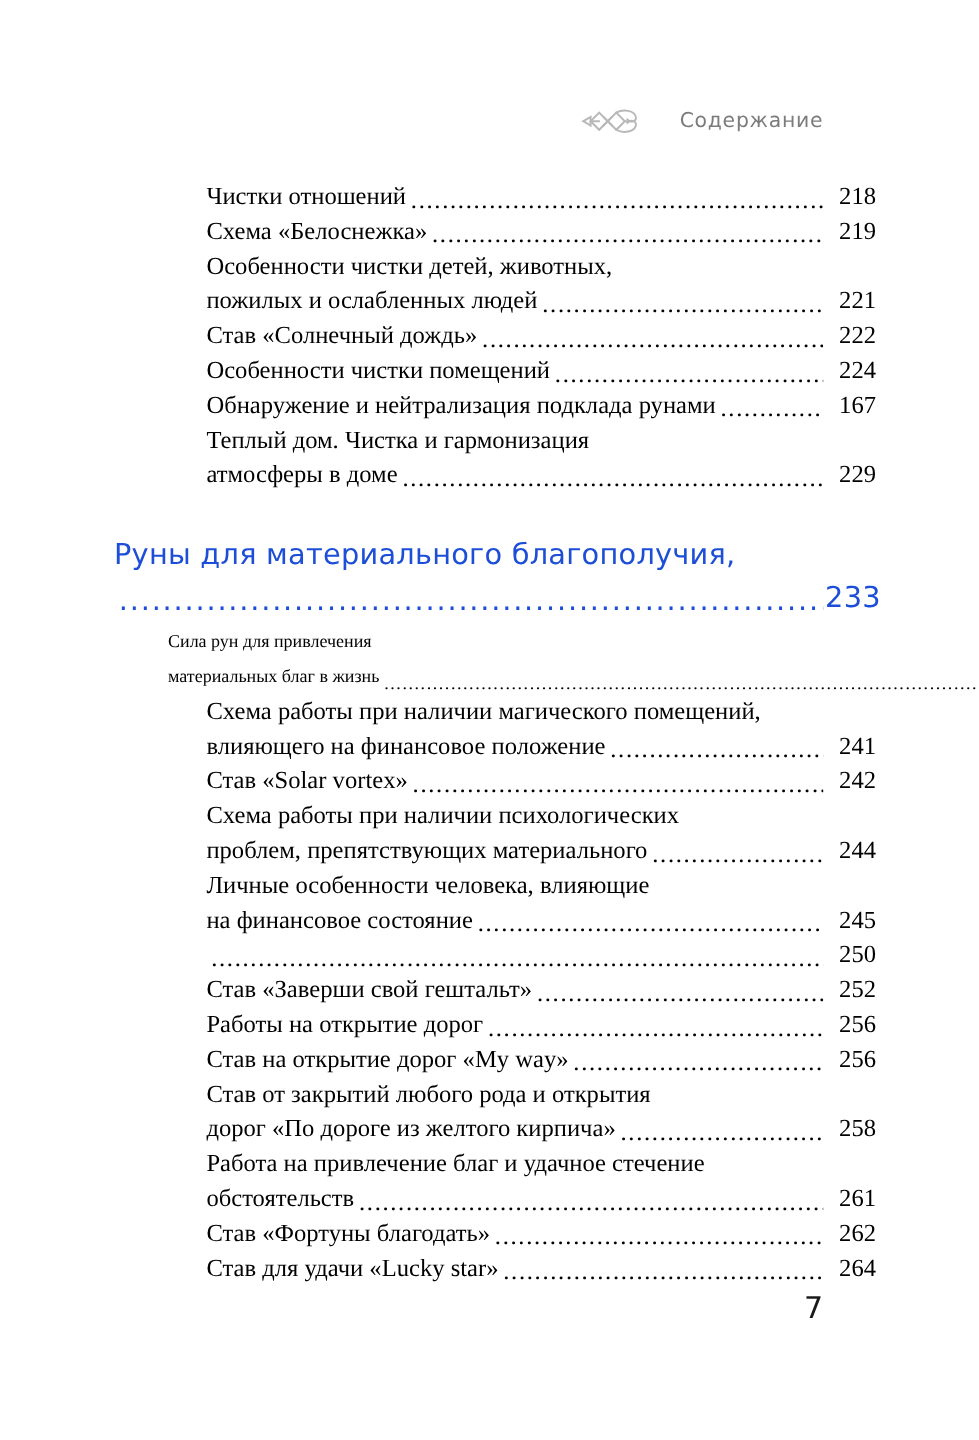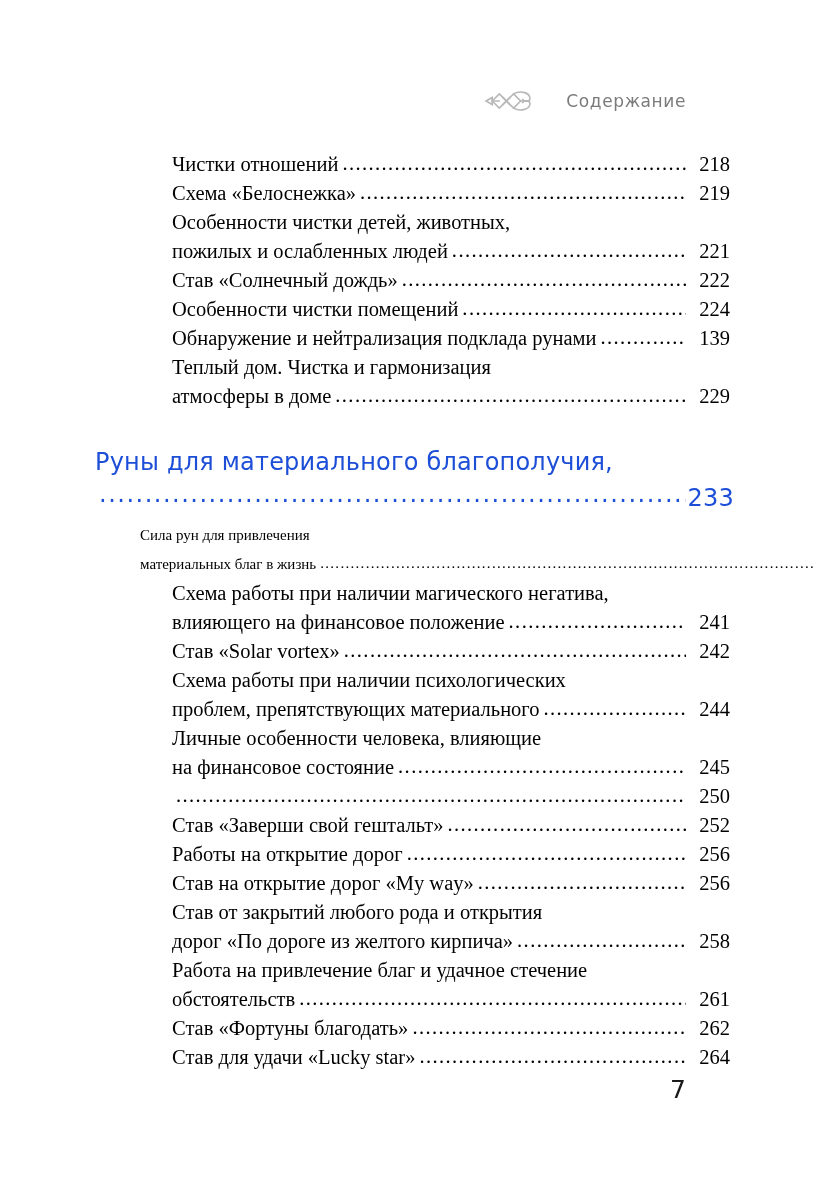--- a/index.html
+++ b/index.html
@@ -46,21 +46,21 @@
   .toc {
     position: absolute;
     top: 150px;
     left: 0;
     width: 816px;
   }
 
   
   .line {
     display: flex;
-    align-items: center;
+    align-items: flex-end;
     width: 100%;
     box-sizing: border-box;
     white-space: nowrap;
   }
 
   
   .entry .line {
     padding-left: 172px;
     padding-right: 130px;
     font-size: 20.5px;
@@ -214,21 +214,21 @@
       <div class="line has-num">
         <span class="txt">Особенности чистки помещений</span>
         <span class="leader gap"></span>
         <span class="pagenum"><span class="num-inner">224</span></span>
       </div>
     </div>
     <div class="entry">
       <div class="line has-num">
         <span class="txt">Обнаружение и нейтрализация подклада рунами</span>
         <span class="leader gap"></span>
-        <span class="pagenum"><span class="num-inner">139</span></span>
+        <span class="pagenum"><span class="num-inner">167</span></span>
       </div>
     </div>
     <div class="entry">
       <div class="line plain">
         <span class="txt">Теплый дом. Чистка и гармонизация</span>
       </div>
       <div class="line has-num">
         <span class="txt">атмосферы в доме</span>
         <span class="leader gap"></span>
         <span class="pagenum"><span class="num-inner">229</span></span>
@@ -248,21 +248,21 @@
         <span class="txt">Сила рун для привлечения</span>
       </div>
       <div class="line has-num">
         <span class="txt">материальных благ в жизнь</span>
         <span class="leader gap"></span>
         <span class="pagenum"><span class="num-inner">235</span></span>
       </div>
     </div>
     <div class="entry">
       <div class="line plain">
-        <span class="txt">Схема работы при наличии магического негатива,</span>
+        <span class="txt">Схема работы при наличии магического помещений,</span>
       </div>
       <div class="line has-num">
         <span class="txt">влияющего на финансовое положение</span>
         <span class="leader gap"></span>
         <span class="pagenum"><span class="num-inner">241</span></span>
       </div>
     </div>
     <div class="entry">
       <div class="line has-num">
         <span class="txt">Став «Solar vortex»</span>

